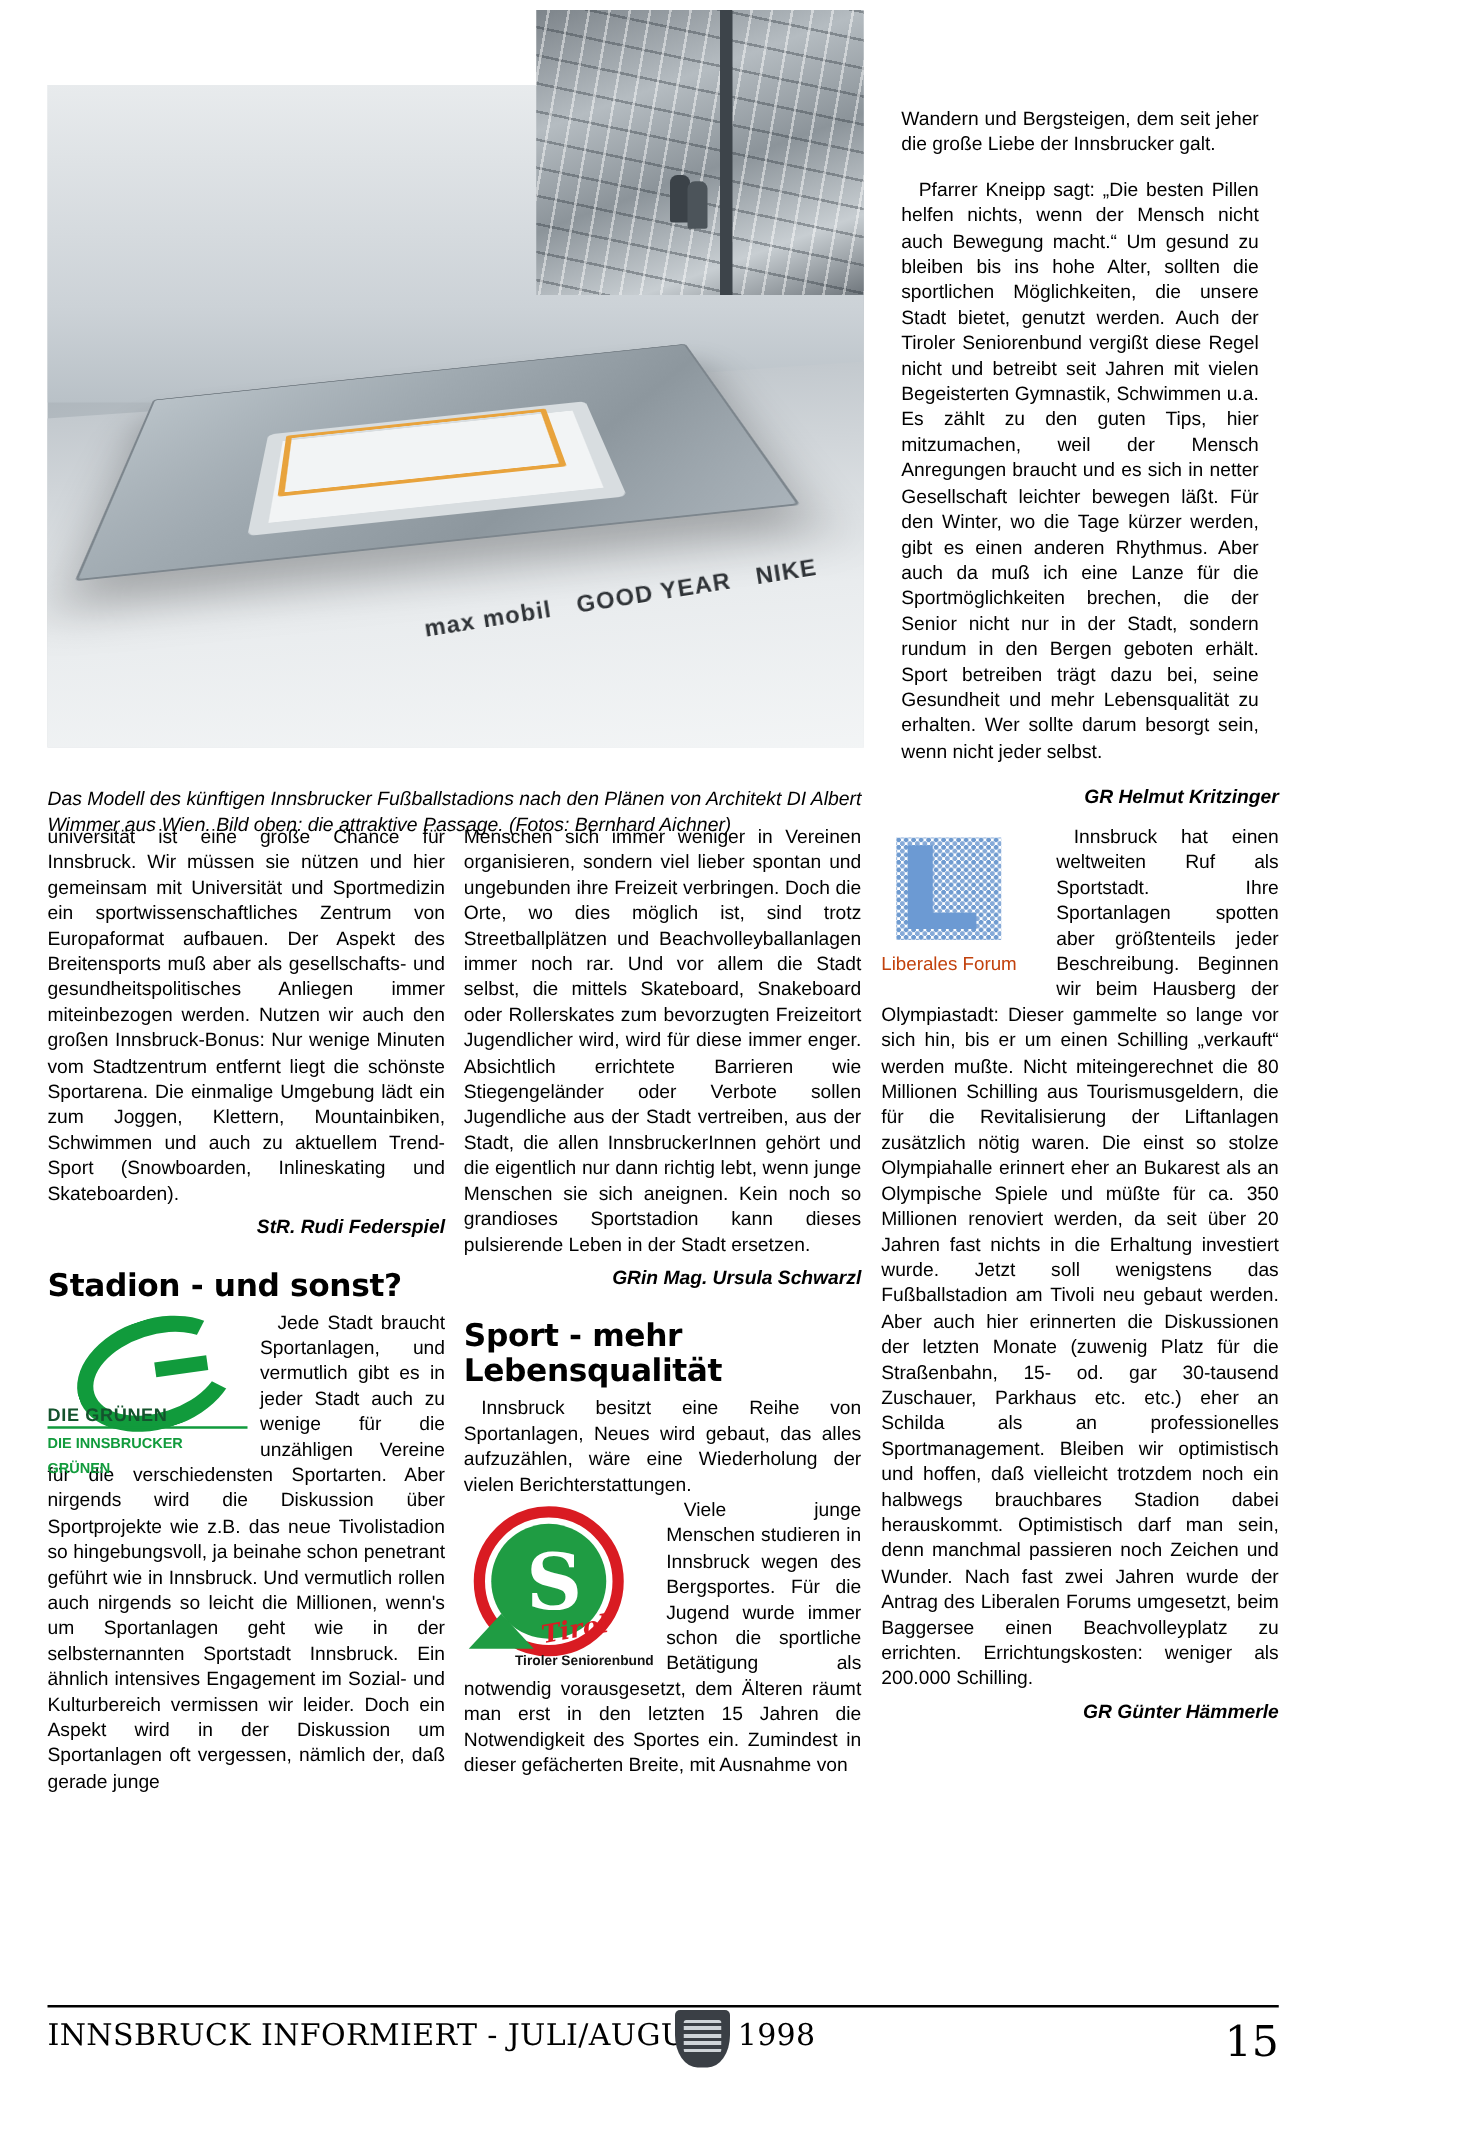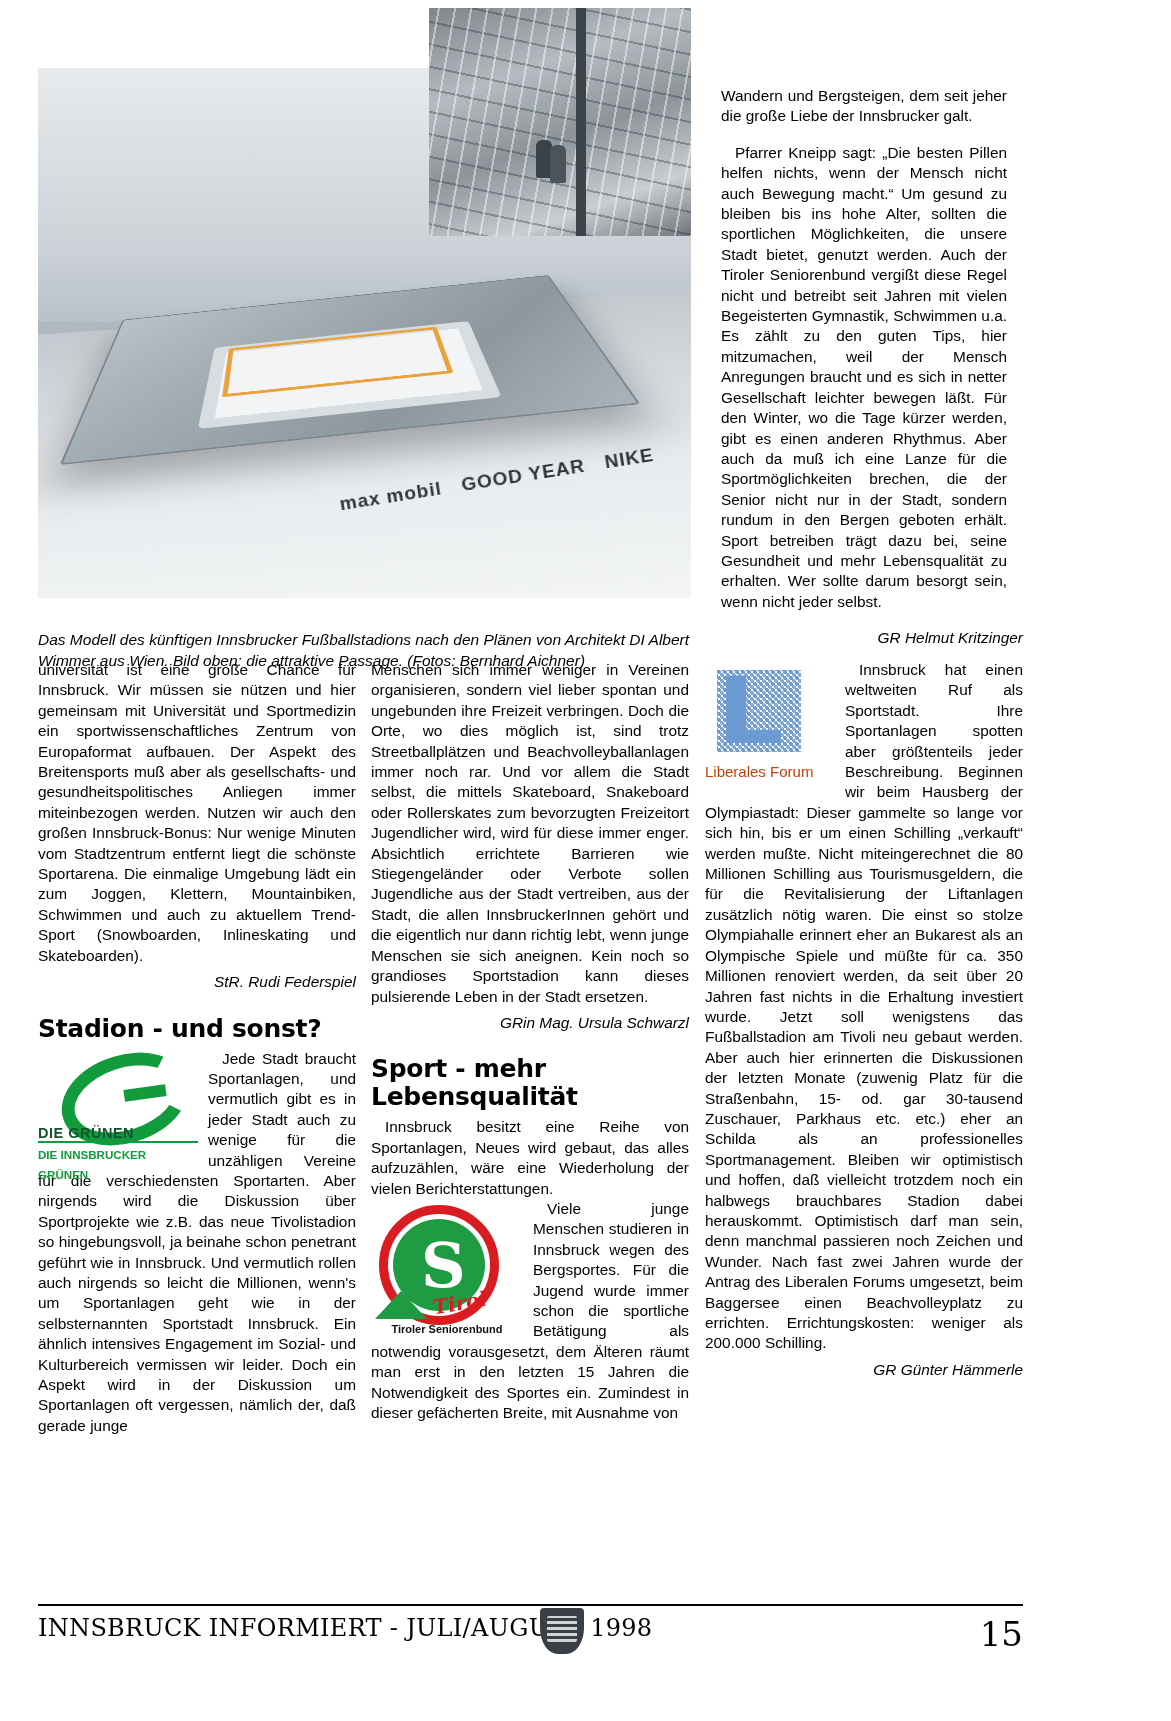--- a/index.html
+++ b/index.html
@@ -147,21 +147,21 @@
     width: 318px;
     font-size: 15.4px;
     line-height: 20.4px;
     text-align: justify;
   }
   .col-right-top p { margin: 16px; text-indent: 14px; }
   .col-right-top p.first { text-indent: 0; }
   .signature {
     text-align: right;
     font-style: italic;
-    font-weight: normal;
+    font-weight: bold;
     margin-top: 6px;
     font-size: 15.4px;
   }
 
   
   .cols {
     position: absolute;
     left: 38px;
     top: 660px;
     width: 985px;
@@ -287,21 +287,21 @@
     font-style: italic;
     font-weight: bold;
     font-size: 20px;
     color: #d91b22;
     transform: rotate(-10deg);
   }
   .logo-senioren .cap {
     position: absolute;
     left: 0; top: 114px;
     width: 152px;
-    text-align: center;
+    text-align: right;
     font-size: 11px;
     font-weight: bold;
     color: #111;
   }
 
   .logo-lif {
     float: left;
     width: 130px;
     height: 122px;
     margin: 4px 10px 2px 0;

